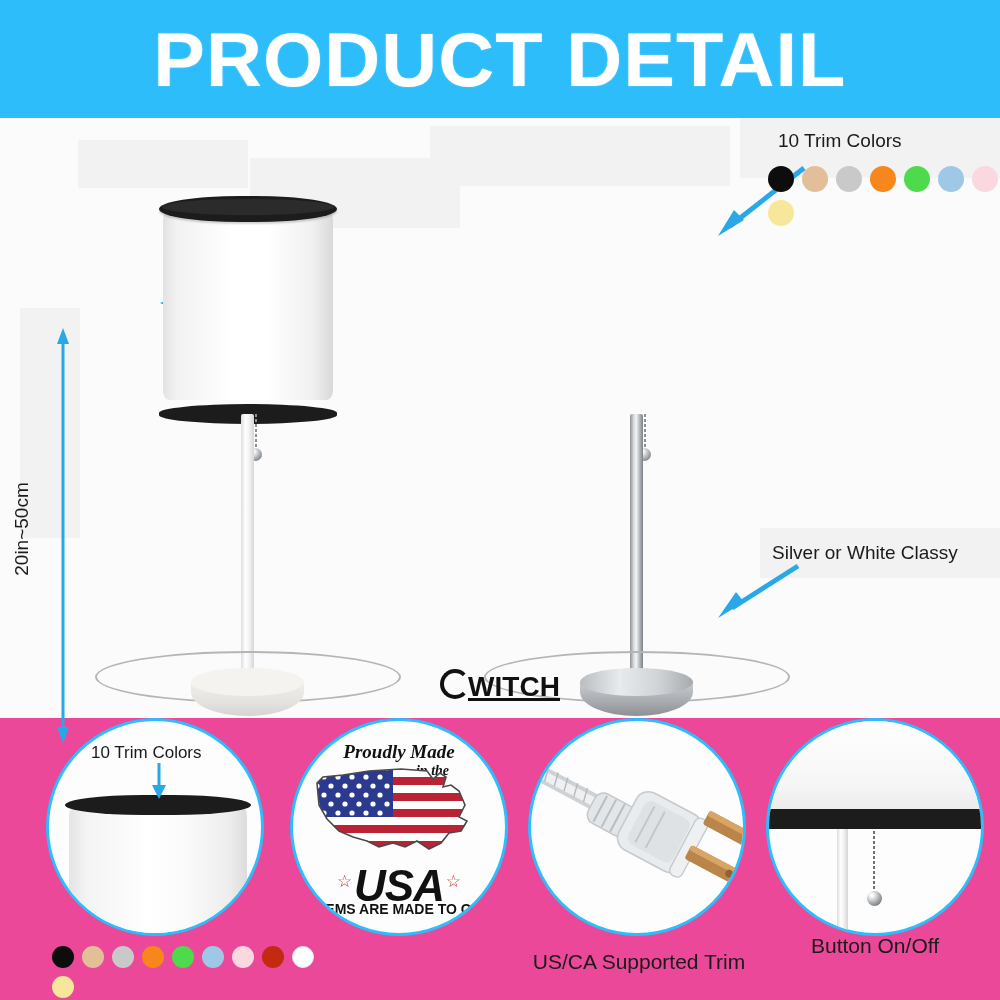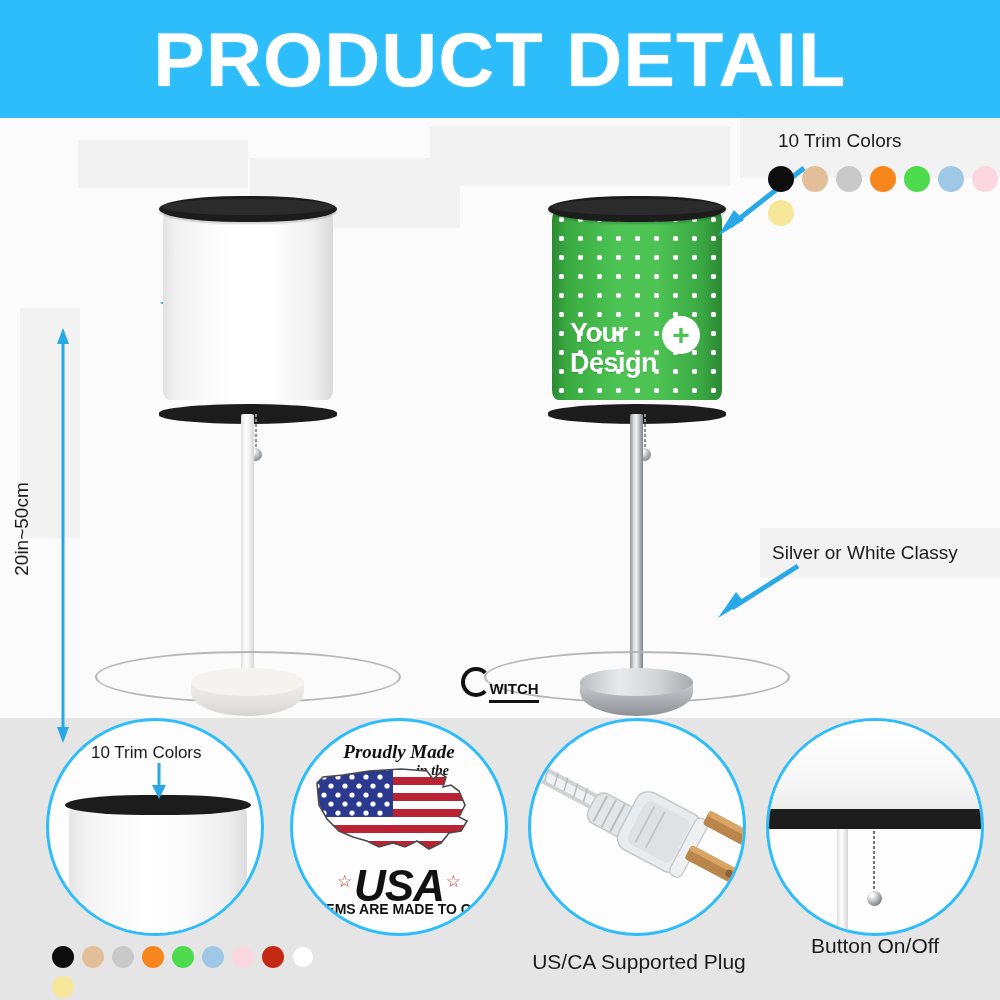--- a/index.html
+++ b/index.html
@@ -2,21 +2,21 @@
 <html><head>
 <meta charset="utf-8">
 <style>
   * { box-sizing: border-box; margin: 0; padding: 0; }
   html, body {
     width: 1000px; height: 1000px;
     background: #ffffff;
     font-family: "Liberation Sans", sans-serif;
     overflow: hidden;
   }
-  .page { position: relative; width: 1000px; height: 1000px; background: #e5e5e5; }
+  .page { position: relative; width: 1000px; height: 1000px; background: #ec4899; }
 
   
   .header {
     position: absolute; left: 0; top: 0; width: 1000px; height: 118px;
     background: #2dbdfb;
     display: flex; align-items: center; justify-content: center;
   }
   .header-title {
     color: #ffffff;
     font-family: "Liberation Sans Narrow", "Liberation Sans", sans-serif;
@@ -132,21 +132,21 @@
     display: flex; align-items: center; justify-content: center;
   }
   .logo { display: flex; align-items: baseline; }
   .logo-c {
     display: inline-block; width: 30px; height: 30px; margin-right: -3px;
     border: 4px solid #111; border-radius: 50%; border-right-color: transparent;
     position: relative; top: 3px;
   }
   .logo-main { font-size: 34px; font-weight: bold; letter-spacing: -1px; color: #111; }
   .logo-sub {
-    font-size: 15px; font-weight: bold; color: #111; letter-spacing: 0px;
+    font-size: 28px; font-weight: bold; color: #111; letter-spacing: 0px;
     border-bottom: 3px solid #111; line-height: 22px; margin-left: 1px;
   }
 
   
   .features { position: absolute; left: 0; top: 712px; width: 1000px; height: 288px; }
   .feature { position: absolute; }
   .circle {
     position: absolute; border-radius: 50%; border: 3px solid #2dbdfb;
     background: #fdfdfd; overflow: hidden;
   }
@@ -258,33 +258,20 @@
 
       <div class="cord-loop" style="left:-68px;top:455px;width:306px;height:52px;"></div>
 
       <div class="base base-white" style="left:28px;top:472px;width:113px;height:48px;">
         <div class="base-side"></div>
         <div class="base-top"></div>
       </div>
     </div>
 
     <div class="lamp" style="left:552px;top:78px;width:170px;height:440px;">
-      <div class="shade shade-green" style="left:0;top:0;width:170px;height:220px;">
-        <div class="shade-body">
-          <div class="design-text">
-            <span>Your</span><br>
-            <span>Design</span>
-          </div>
-          <div class="plus-badge">+</div>
-        </div>
-        <div class="shade-trim-top">
-          <div class="shade-trim-top-inner"></div>
-        </div>
-        <div class="shade-trim-bottom"></div>
-      </div>
       <div class="pullchain" style="left:92px;top:218px;height:40px;"></div>
       <div class="pullball" style="left:86px;top:252px;"></div>
       <div class="pole pole-silver" style="left:78px;top:218px;width:13px;height:280px;"></div>
       <div class="cord-loop" style="left:-68px;top:455px;width:306px;height:52px;"></div>
       <div class="base base-silver" style="left:28px;top:472px;width:113px;height:48px;">
         <div class="base-side"></div>
         <div class="base-top"></div>
       </div>
     </div>
 
@@ -458,21 +445,21 @@
           <g transform="rotate(28 160 120)">
             <rect x="168" y="84" width="62" height="16" rx="3" fill="#b9854a"></rect>
             <rect x="168" y="84" width="62" height="6" rx="3" fill="#d8a565"></rect>
             <circle cx="216" cy="92" r="4" fill="#8d6436"></circle>
             <rect x="168" y="124" width="62" height="16" rx="3" fill="#b9854a"></rect>
             <rect x="168" y="124" width="62" height="6" rx="3" fill="#d8a565"></rect>
             <circle cx="216" cy="132" r="4" fill="#8d6436"></circle>
           </g>
         </svg>
       </div>
-      <div class="feature-caption" style="left:-18px;top:232px;width:258px;">US/CA Supported Plug</div>
+      <div class="feature-caption" style="left:-18px;top:232px;width:258px;">US/CA Supported Trim</div>
     </div>
 
     <div class="feature" style="left:766px;top:6px;width:222px;height:282px;">
       <div class="circle" style="left: 0px; top: 0px; width: 218px; height: 218px; border-color: rgb(45, 189, 251);">
         <div class="c4-shade"></div>
         <div class="c4-trim"></div>
         <div class="c4-pole"></div>
         <div class="c4-chain"></div>
         <div class="c4-ball"></div>
       </div>

